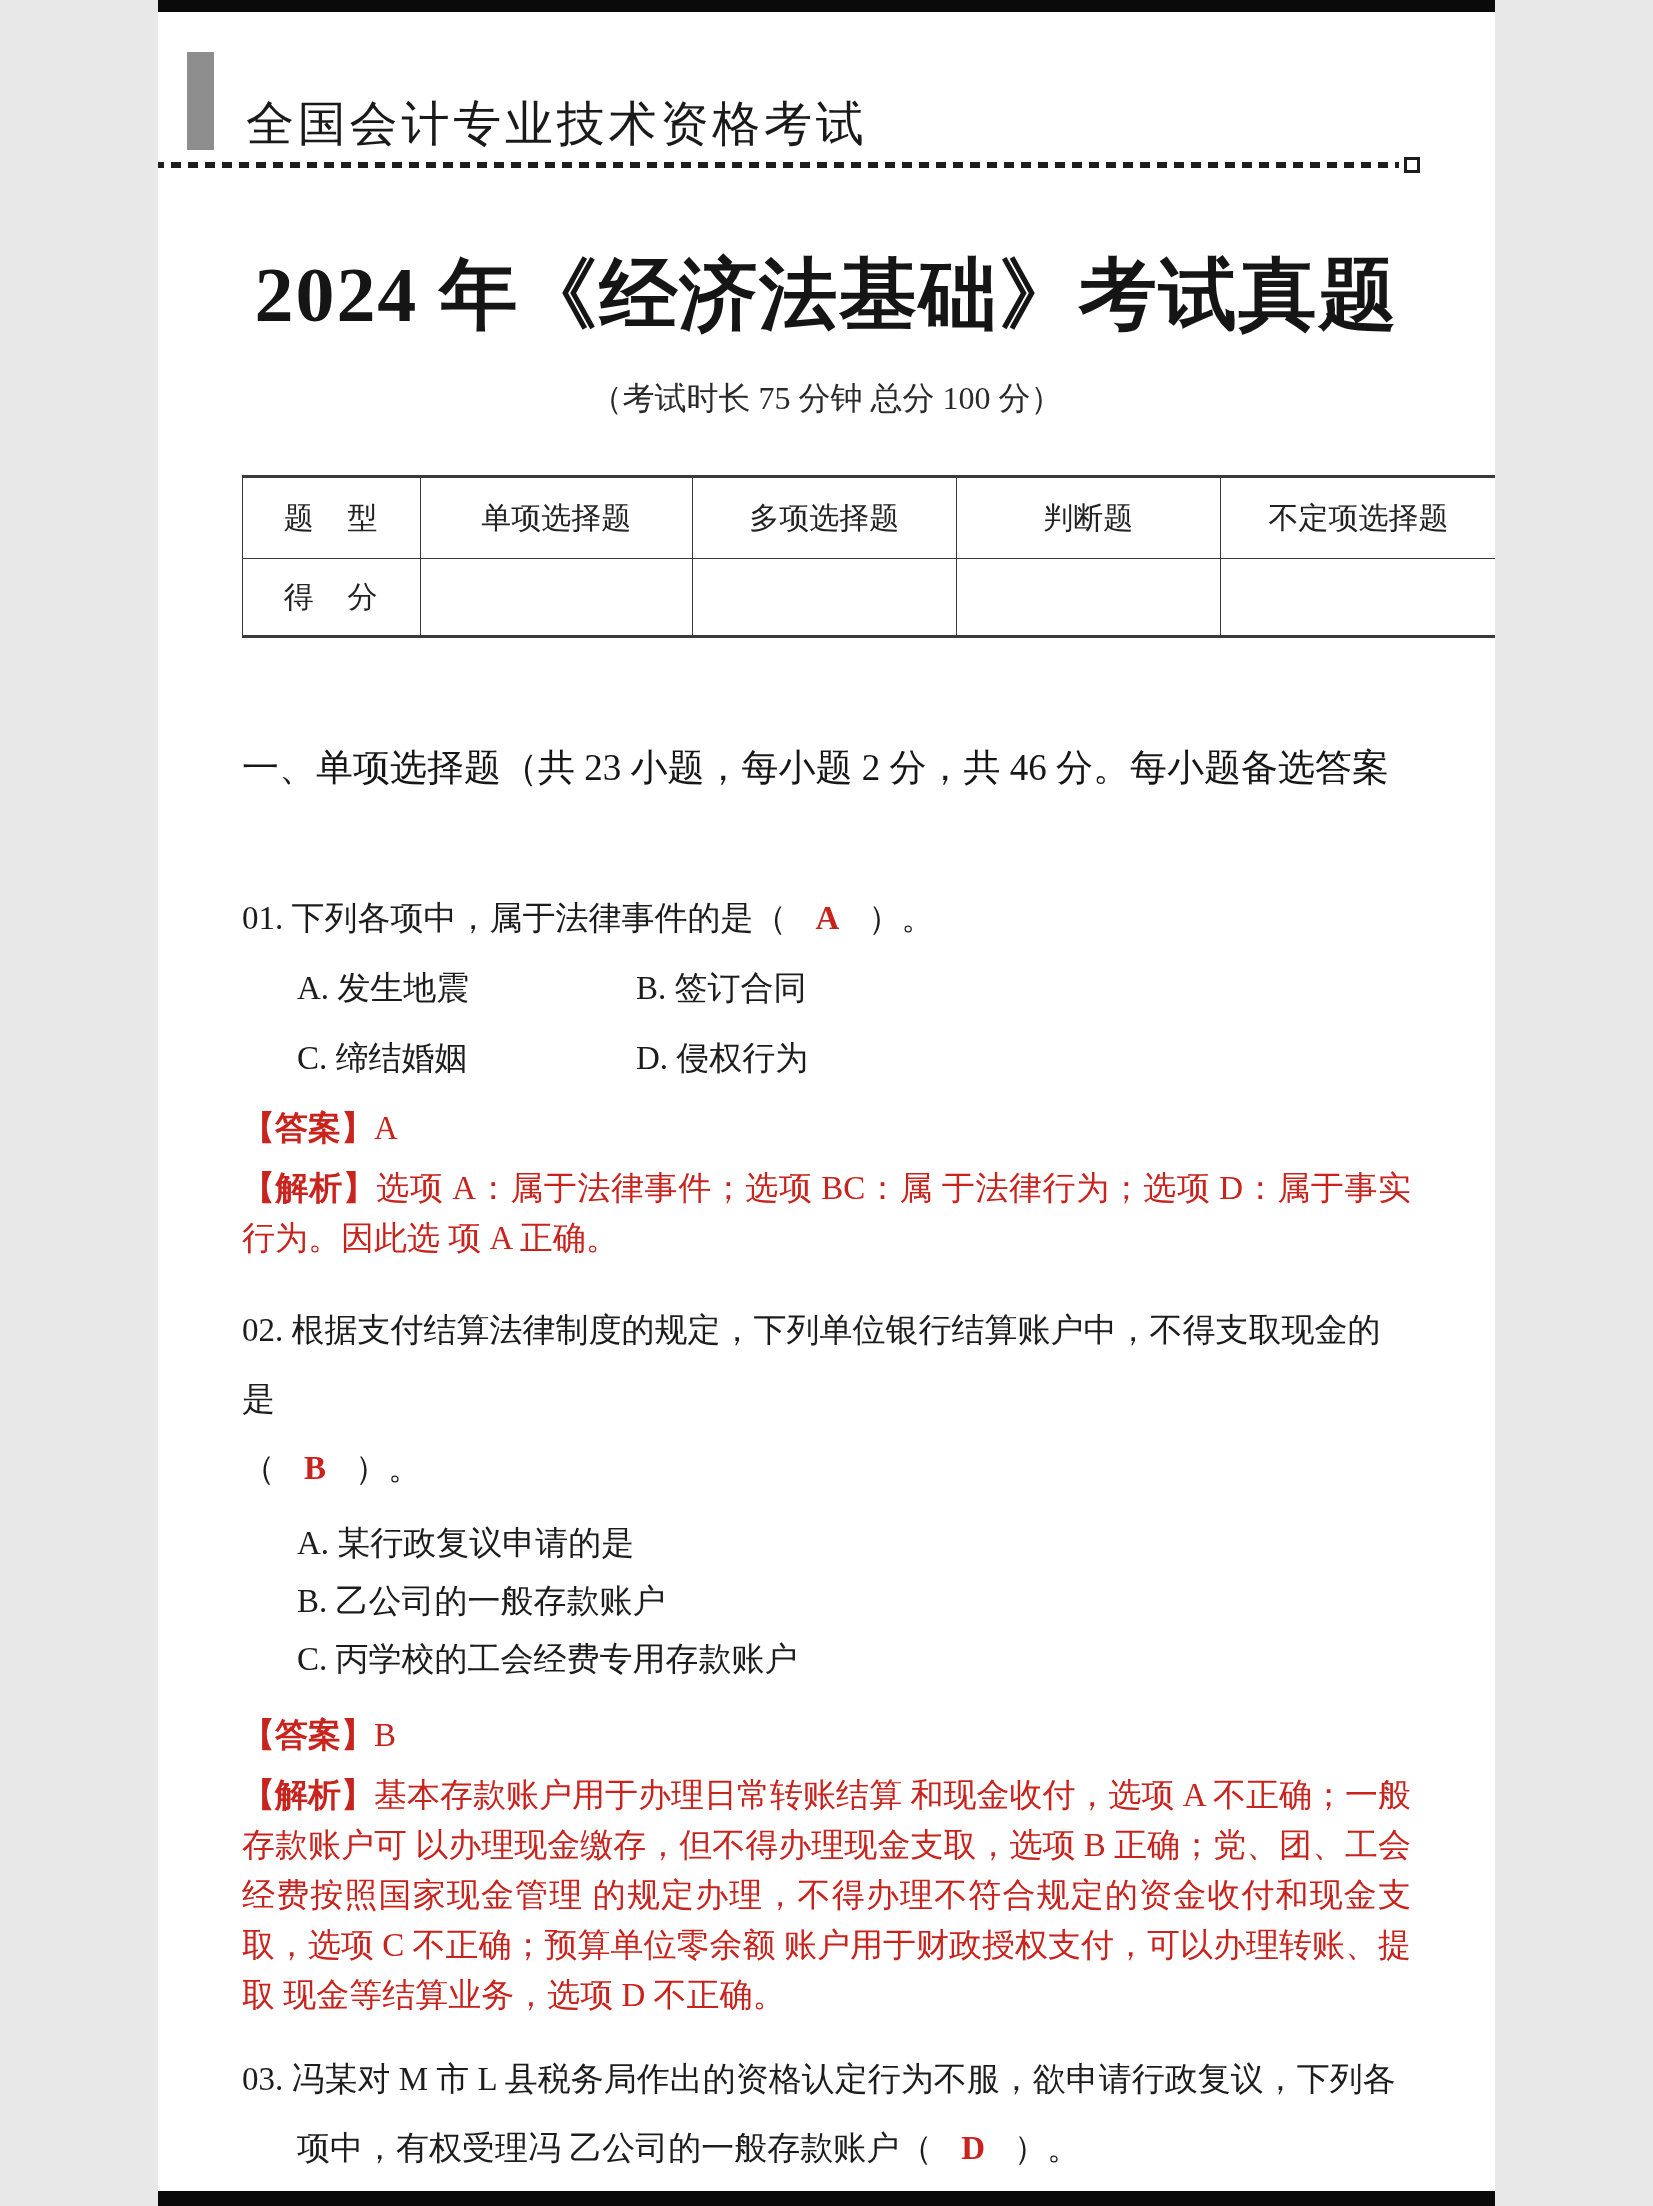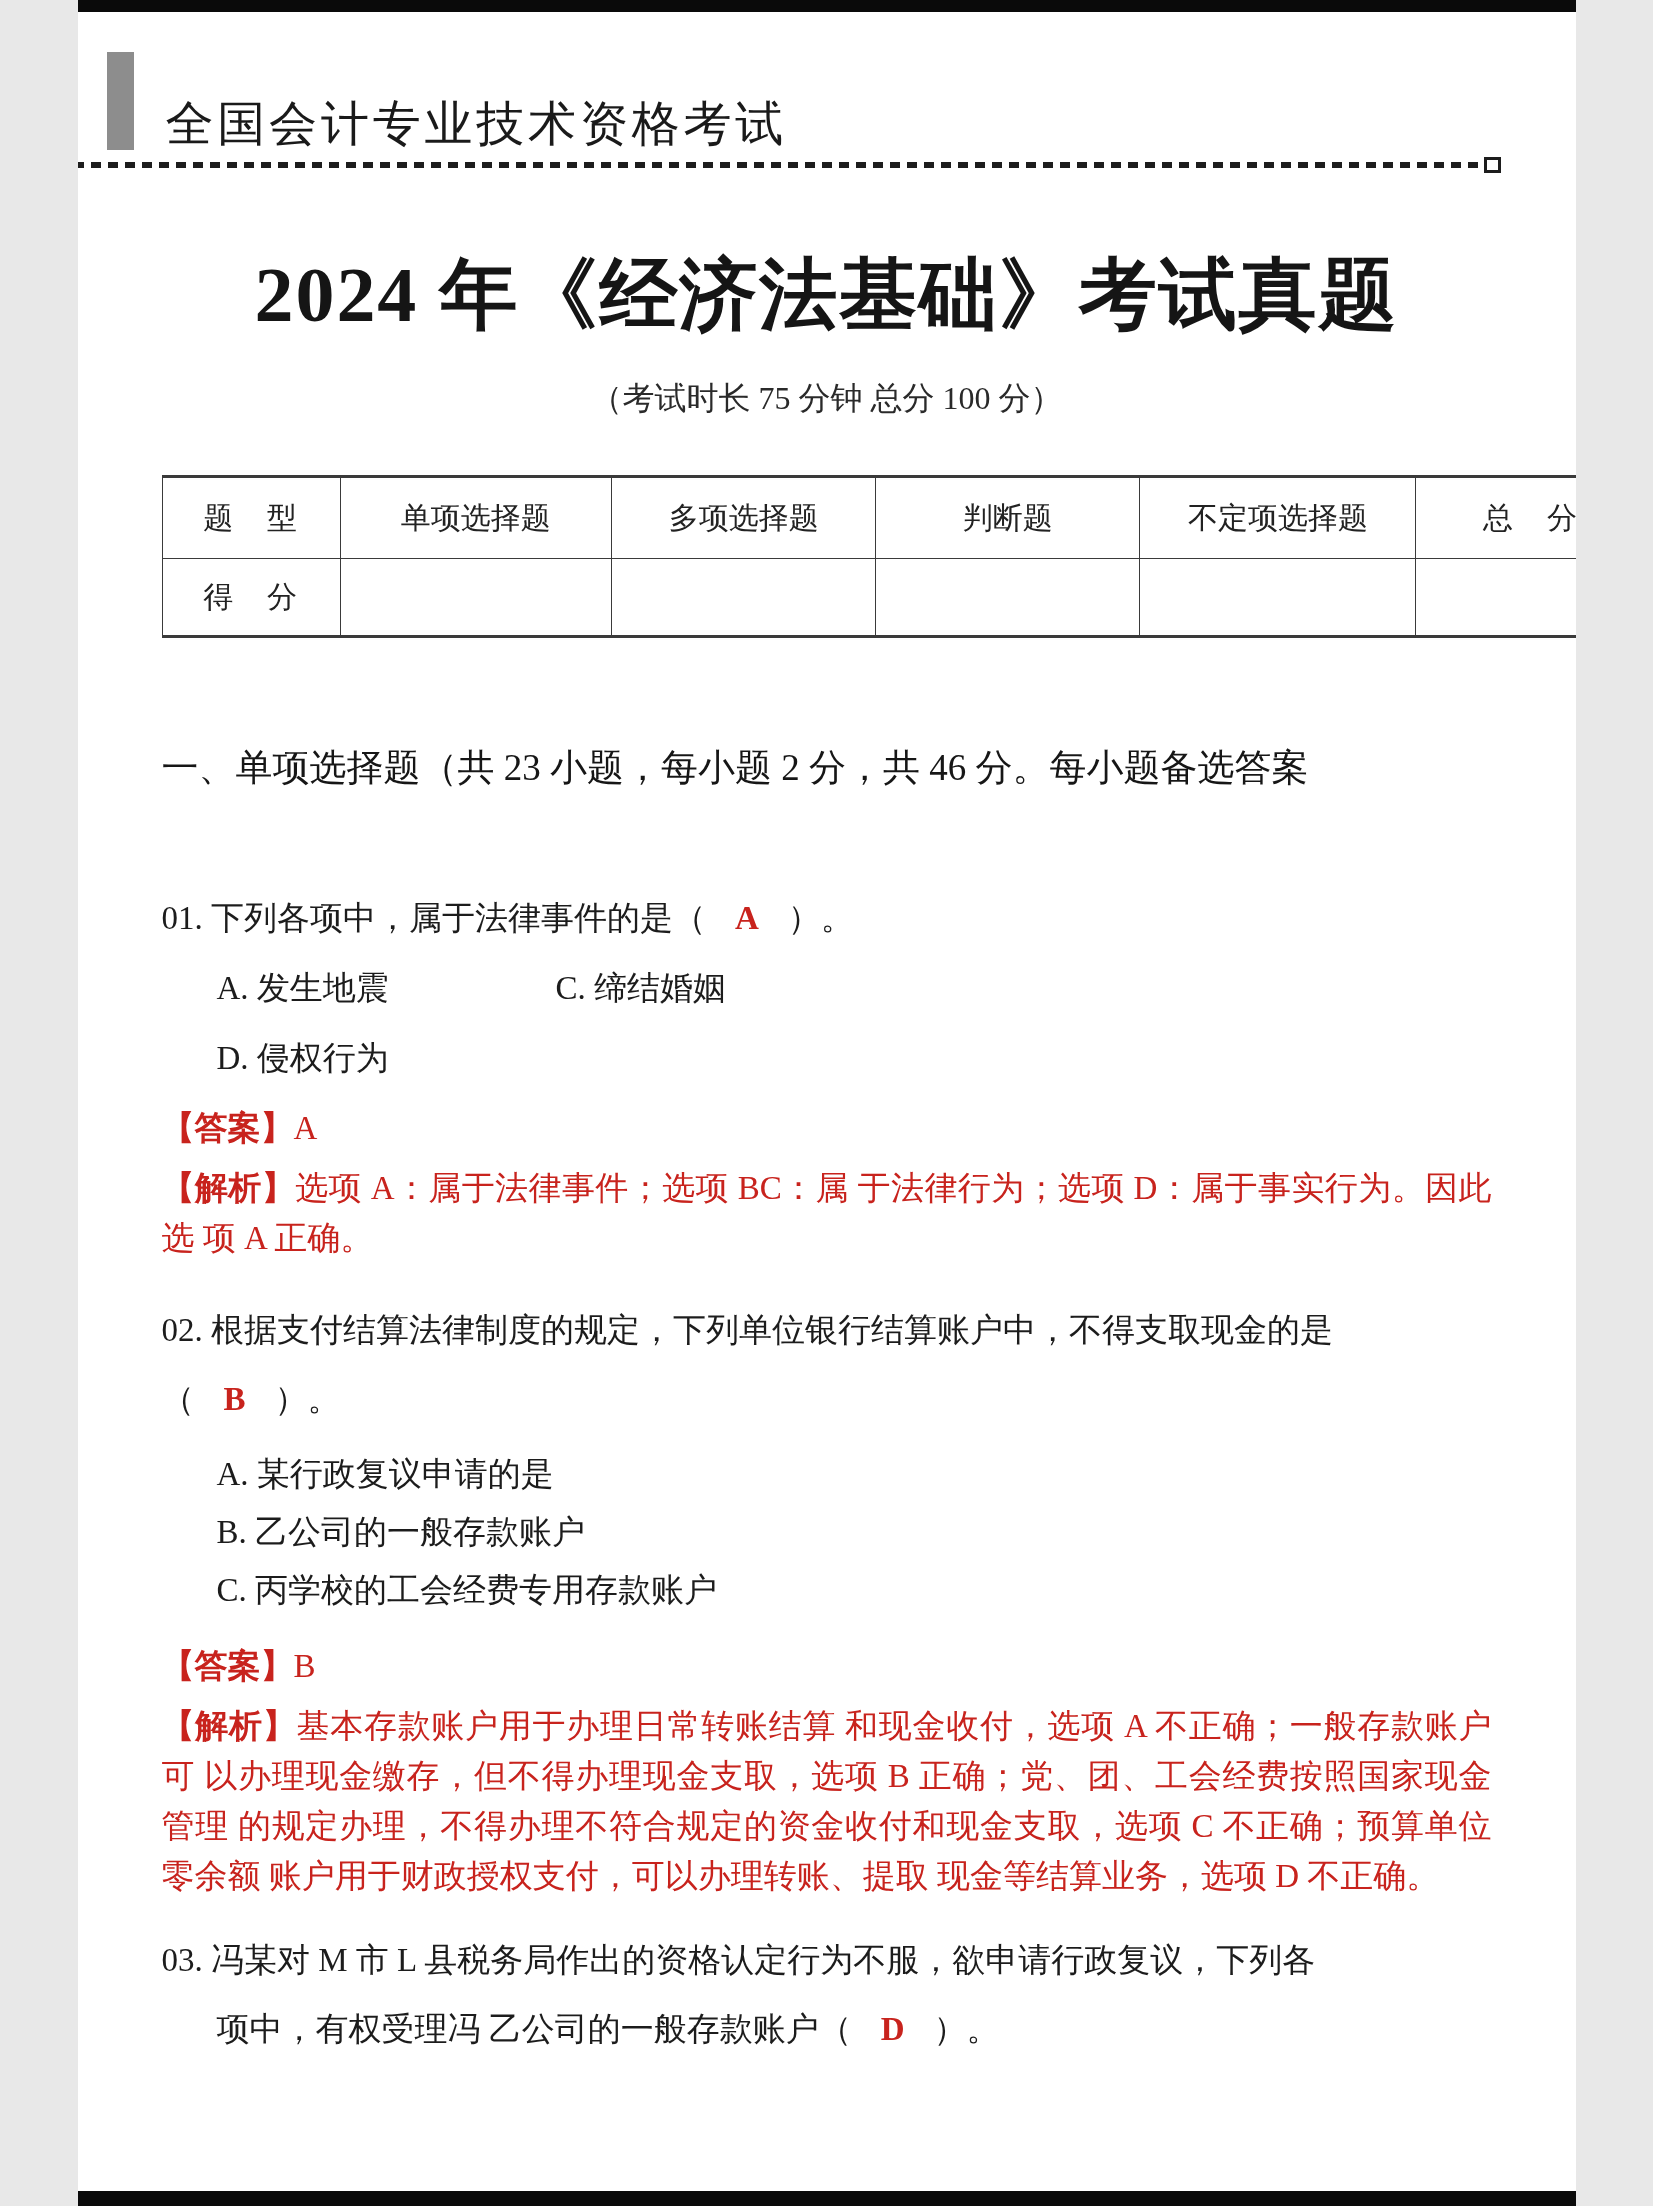--- a/index.html
+++ b/index.html
@@ -1,21 +1,21 @@
 <!DOCTYPE html>
 <html><head>
 <meta charset="utf-8">
 <style>
   * { margin: 0; padding: 0; box-sizing: border-box; }
   html, body { background: #e8e8e8; }
   body { font-family: "Liberation Serif", "DejaVu Serif", serif; }
 
   .page {
     position: relative;
-    width: 1498px;
+    width: 1337px;
     height: 2206px;
     margin: 0 auto;
     background: #ffffff;
     color: #1c1c1c;
     overflow: hidden;
   }
 
   .top-bar {
     position: absolute;
     top: 0; left: 0;
@@ -193,20 +193,21 @@
     <div class="section-heading">
       <div>一、单项选择题（共 23 小题，每小题 2 分，共 46 分。每小题备选答案</div>
     </div>
 
     <div class="question q1">
       <div class="stem-line">
         <span>01.  下列各项中，属于法律事件的是（</span><span class="ans-inline">A</span><span>）。</span>
       </div>
       <div class="options-grid cols-q1">
         <div class="opt">A.  发生地震</div>
+        <div class="opt">B.  签订合同</div>
         <div class="opt">C.  缔结婚姻</div>
         <div class="opt">D.  侵权行为</div>
       </div>
       <div class="answer-line">
         <span class="tag">【答案】</span><span>A</span>
       </div>
       <div class="analysis">
         <span class="tag">【解析】</span><span>选项 A：属于法律事件；选项 BC：属 于法律行为；选项 D：属于事实行为。因此选 项 A 正确。</span>
       </div>
     </div>

